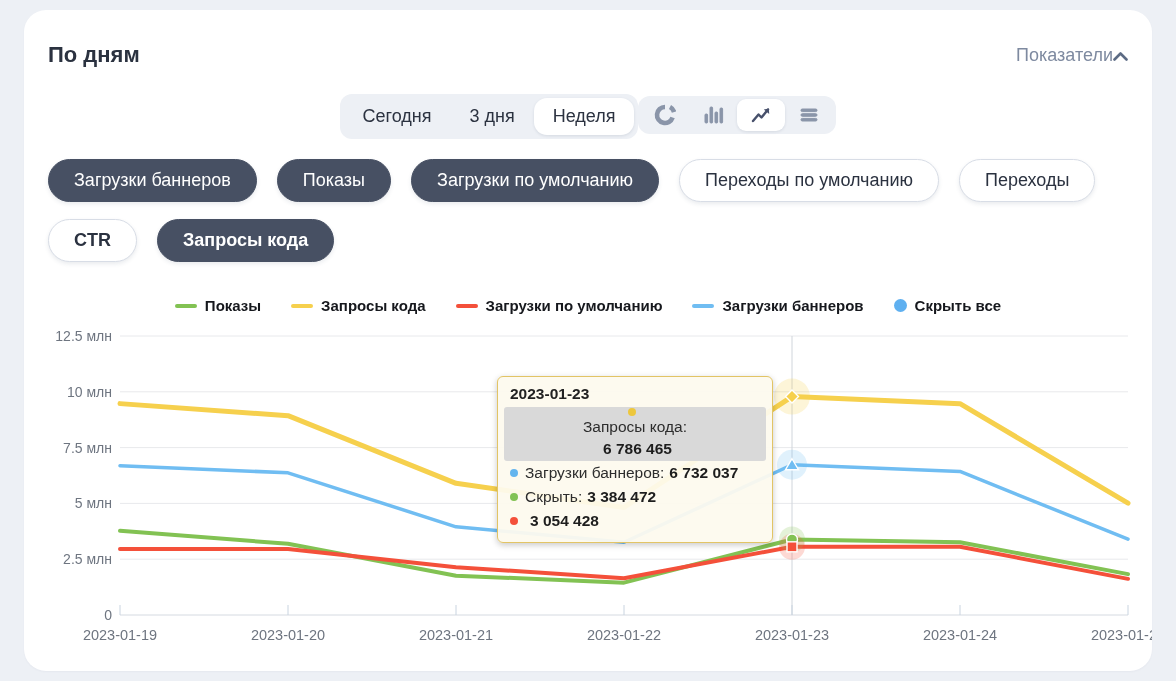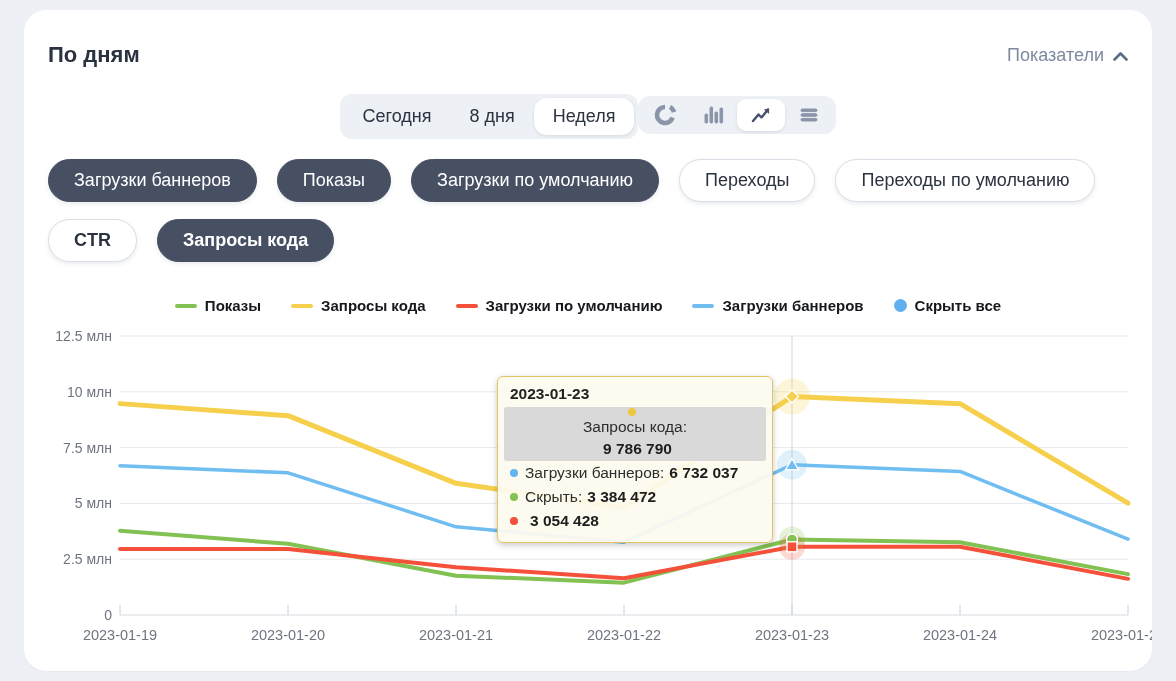--- a/index.html
+++ b/index.html
@@ -14,21 +14,21 @@
   .card {
     position:absolute; left:24px; top:10px; width:1128px; height:661px;
     background:#ffffff; border-radius:22px;
     box-shadow:0 1px 2px rgba(40,60,90,.04);
   }
   .card-header {
     position:absolute; left:24px; right:24px; top:32px;
     display:flex; justify-content:space-between; align-items:center;
   }
   .page-title { font-size:22px; font-weight:600; color:#2b3240; }
-  .indicators { display:flex; align-items:center; gap:9px; cursor:pointer;
+  .indicators { display:flex; align-items:center; cursor:pointer;
     font-size:18px; color:#7e8aa0; }
   .indicators svg { margin-top:2px; }
 
   .controls-row {
     position:absolute; left:24px; right:24px; top:84px;
     display:flex; justify-content:center; align-items:flex-start;
   }
   .seg-group {
     display:flex; align-items:center; background:#edf0f5; border-radius:12px; padding:4px;
   }
@@ -93,21 +93,21 @@
       <span>Показатели</span>
       <svg width="15" height="9" viewBox="0 0 15 9">
         <polyline points="1.5,7.5 7.5,1.5 13.5,7.5" fill="none" stroke="#5c6b84" stroke-width="2.6" stroke-linecap="round" stroke-linejoin="round"></polyline>
       </svg>
     </div>
   </div>
 
   <div class="controls-row">
     <div class="seg-group" id="period-tabs">
         <div class="seg-tab">Сегодня</div>
-        <div class="seg-tab">8 дня</div>
+        <div class="seg-tab">3 дня</div>
         <div class="seg-tab active">Неделя</div>
       </div>
 
     <div class="view-switcher">
       <div class="view-btn">
         <svg width="22" height="22" viewBox="0 0 22 22" fill="none">
           <path d="M11 3 A8 8 0 1 0 18.6 13.5" stroke-width="4.6" fill="none"></path>
           <path d="M14.8 4.2 A8 8 0 0 1 18.9 9.3" stroke-width="4.6" fill="none" transform="translate(1.2,-1.2)"></path>
         </svg>
       </div>
@@ -132,22 +132,22 @@
           <rect x="3" y="14.4" width="16" height="2.6" rx="1.3"></rect>
         </svg>
       </div>
     </div>
   </div>
 
   <div class="pills pills-row1" id="pills-row1">
       <div class="pill on">Загрузки баннеров</div>
       <div class="pill on">Показы</div>
       <div class="pill on">Загрузки по умолчанию</div>
+      <div class="pill off">Переходы по умолчанию</div>
       <div class="pill off">Переходы</div>
-      <div class="pill off">Переходы по умолчанию</div>
     </div>
   <div class="pills pills-row2" id="pills-row2">
       <div class="pill off">CTR</div>
       <div class="pill on">Запросы кода</div>
     </div>
 
   <div class="legend" id="legend">
       <span class="lg-item">
         <span class="lg-dash" style="background: rgb(130, 194, 83);"></span>
         <span class="lg-label">Показы</span>
@@ -211,21 +211,21 @@
       <rect fill="#f4503a" stroke="#fff" stroke-width="1.4" x="763" y="531.82516704" width="10" height="10"></rect>
       <path fill="#70bdf2" stroke="#fff" stroke-width="1.4" d="M768,448.74093416 L774.5,459.74093416 L761.5,459.74093416 Z"></path>
     </svg>
 
   <div class="tooltip">
     <div class="tt-date">2023-01-23</div>
     <div id="tt-rows">
         <div class="tt-row hl">
           <span class="tt-dot" style="background: rgb(237, 199, 61);"></span>
           <span>Запросы кода:</span>
-          <span class="tt-val">9 786 790</span>
+          <span class="tt-val">6 786 465</span>
         </div>
         <div class="tt-row">
           <span class="tt-dot" style="background: rgb(100, 181, 238);"></span>
           <span>Загрузки баннеров:</span>
           <span class="tt-val">6 732 037</span>
         </div>
         <div class="tt-row">
           <span class="tt-dot" style="background: rgb(130, 194, 83);"></span>
           <span>Скрыть:</span>
           <span class="tt-val">3 384 472</span>

